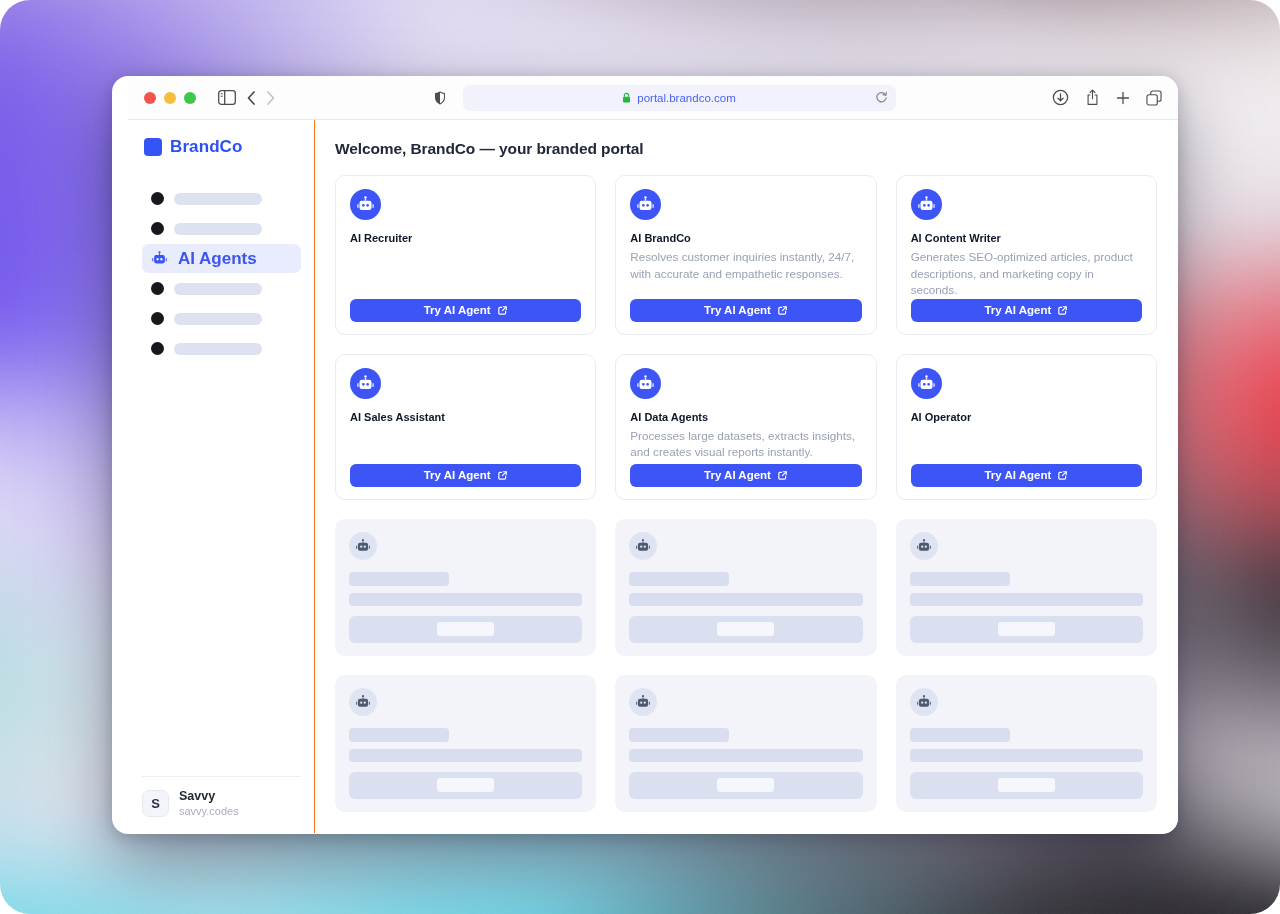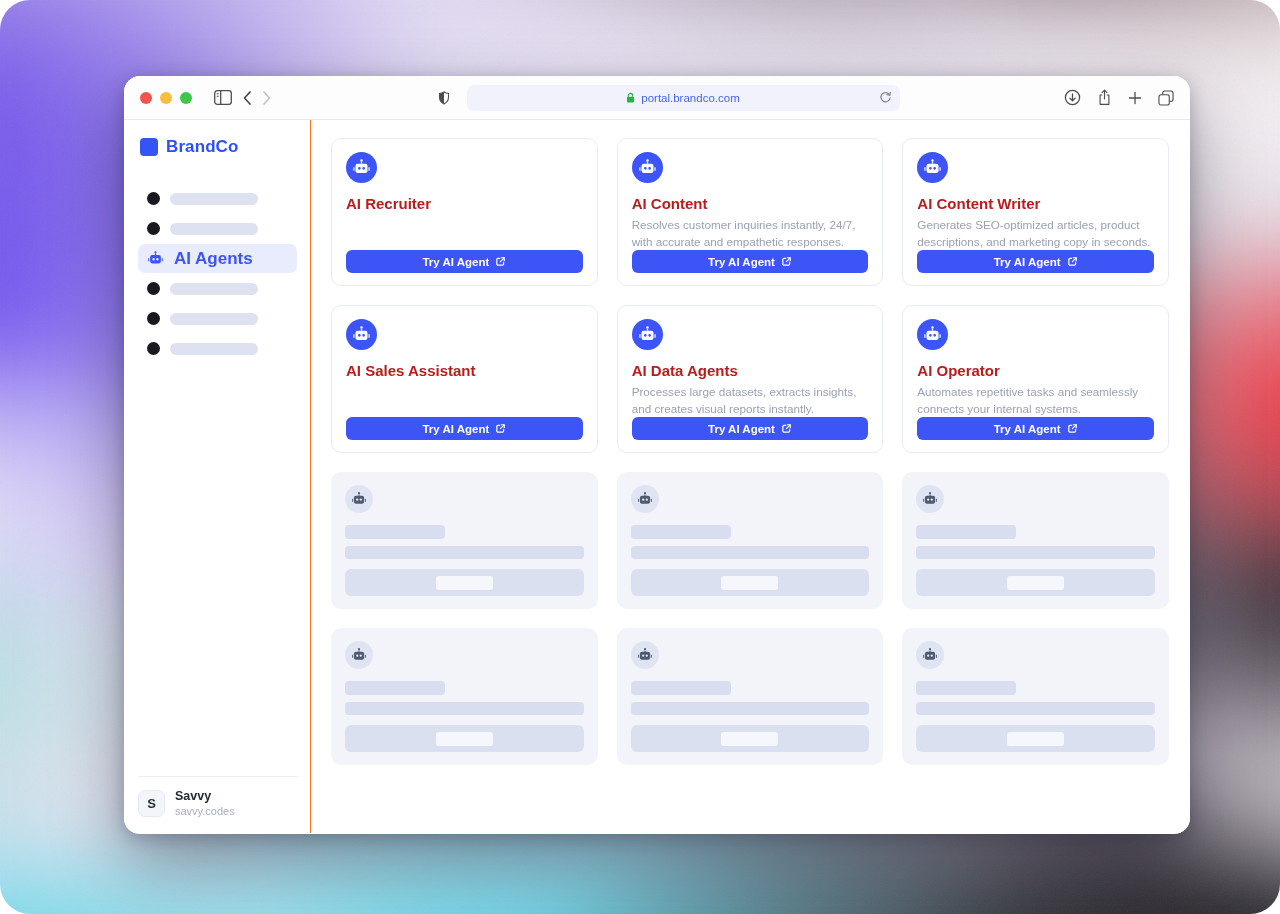--- a/index.html
+++ b/index.html
@@ -23,23 +23,23 @@
       radial-gradient(520px 320px at 0% 102%, rgba(47,212,230,.95), rgba(47,212,230,0) 68%),
       radial-gradient(420px 260px at -2% 72%, rgba(150,220,216,.8), rgba(150,220,216,0) 70%),
       radial-gradient(520px 300px at -2% 55%, rgba(250,250,252,.9), rgba(250,250,252,0) 65%),
       radial-gradient(820px 520px at -6% 36%, #5b39f0, rgba(91,57,240,0) 72%),
       radial-gradient(700px 440px at 1% 16%, #8366e8, rgba(131,102,232,0) 70%),
       linear-gradient(135deg, #cfc7ef 0%, #e9e3f4 34%, #efe9f0 55%, #cfc4d2 78%, #8d8293 100%);
   }
   .grain { position:absolute; inset:0; opacity:.08; }
 
   
-  .bwindow { position:absolute; left:124px; top:76px; width:1066px; height:758px;
+  .bwindow { position:absolute; left:112px; top:76px; width:1066px; height:758px;
     background:#fff; border-radius:16px; overflow:hidden;
-    box-shadow:0 30px 70px rgba(10,8,30,.38), 0 4px 18px rgba(10,8,30,.22); }
+    box-shadow:0 30px 70px rgba(10,8,30,.38), 0 4px 18px rgba(10,8,30,.22);padding-left:16px; }
 
   .chrome { position:relative; height:44px; background:#fdfdfe; border-bottom:1px solid #e9e9ef;
     display:grid; grid-template-columns:auto 1fr auto; align-items:center; padding:0 16px; }
   .chrome-left { display:flex; align-items:center; gap:10px; }
   .lights { display:flex; gap:8px; margin-right:12px; }
   .light { width:12px; height:12px; border-radius:50%; }
   .chrome-center { display:flex; align-items:center; justify-content:center; gap:16px; }
   .addressbar { width:433px; height:26px; background:#f1f2fb; border-radius:7px;
     display:flex; align-items:center; justify-content:center; gap:6px; position:relative; }
   .addr-text { font-size:11.5px; color:#4a64f0; }
@@ -70,21 +70,21 @@
 
   
   .main { flex:1; padding:18px 21px 20px 20px; overflow:hidden; }
   .page-title { font-size:15.5px; font-weight:700; color:#20283a; letter-spacing:-.1px; margin:2px 0 17px; }
   .grid { display:grid; grid-template-columns:repeat(3,1fr); column-gap:19px; row-gap:19px; align-items:stretch; }
 
   .card { background:#fff; border:1px solid #e9ebf2; border-radius:10px; padding:13px 14px 12px;
     display:flex; flex-direction:column; min-height:146px; }
   .agent-badge { width:31px; height:31px; border-radius:50%; background:#3d55f6;
     display:flex; align-items:center; justify-content:center; color:#fff; }
-  .card-title { font-size:15px; font-weight:700; color:#b91c1c; margin-top:12px; }
+  .card-title { font-size:11px; font-weight:700; color:#0f172a; margin-top:12px; }
   .card-desc { font-size:11.7px; line-height:1.42; color:#99a1b3; margin-top:5px; min-height:33px; }
   .try-btn { margin-top:auto; height:23px; border:none; border-radius:6px; background:#3d55f6; color:#fff;
     font-family:inherit; font-size:11.5px; font-weight:700; display:flex; align-items:center;
     justify-content:center; gap:6px; cursor:pointer; width:100%; }
 
   .card.skeleton { background:#f3f4fa; border:none; padding:13px 14px; min-height:137px; }
   .skel-badge { width:28px; height:28px; border-radius:50%; background:#dfe4f3;
     display:flex; align-items:center; justify-content:center; color:#4e5a70; }
   .skel-title { width:100px; height:14px; border-radius:4px; background:#d8ddef; margin-top:12px; }
   .skel-desc { width:100%; height:13px; border-radius:4px; background:#d8ddef; margin-top:7px; }
@@ -251,20 +251,21 @@
         <div class="profile">
           <span class="avatar">S</span>
           <span>
             <div class="profile-name">Savvy</div>
             <div class="profile-domain">savvy.codes</div>
           </span>
         </div>
       </aside>
 
       <section class="main">
+        <h1 class="page-title">Welcome, BrandCo — your branded portal</h1>
         <div class="grid" id="agent-grid">
   <div class="card">
     <span class="agent-badge">
       <svg class="robot" viewBox="0 0 24 24" width="19" height="19">
                   <use href="#robot-path"></use>
                 </svg>
     </span>
     <div class="card-title">AI Recruiter</div>
     <button class="try-btn">
       <span>Try AI Agent</span>
@@ -275,21 +276,21 @@
       </svg>
     </button>
   </div>
 
   <div class="card">
     <span class="agent-badge">
       <svg class="robot" viewBox="0 0 24 24" width="19" height="19">
                   <use href="#robot-path"></use>
                 </svg>
     </span>
-    <div class="card-title">AI Content</div>
+    <div class="card-title">AI BrandCo</div>
     <div class="card-desc">Resolves customer inquiries instantly, 24/7, with accurate and empathetic responses.</div>
     <button class="try-btn">
       <span>Try AI Agent</span>
       <svg viewBox="0 0 12 12" width="11" height="11" fill="none" stroke="#fff" stroke-width="1.3" stroke-linecap="round" stroke-linejoin="round">
         <path d="M5 2.6H3.3A1.3 1.3 0 0 0 2 3.9v4.8A1.3 1.3 0 0 0 3.3 10h4.8a1.3 1.3 0 0 0 1.3-1.3V7"></path>
         <path d="M6.8 1.9h3.3v3.3"></path>
                   <path d="M10 2 5.9 6.1"></path>
       </svg>
     </button>
   </div>
@@ -347,21 +348,20 @@
     </button>
   </div>
 
   <div class="card">
     <span class="agent-badge">
       <svg class="robot" viewBox="0 0 24 24" width="19" height="19">
                   <use href="#robot-path"></use>
                 </svg>
     </span>
     <div class="card-title">AI Operator</div>
-    <div class="card-desc">Automates repetitive tasks and seamlessly connects your internal systems.</div>
     <button class="try-btn">
       <span>Try AI Agent</span>
       <svg viewBox="0 0 12 12" width="11" height="11" fill="none" stroke="#fff" stroke-width="1.3" stroke-linecap="round" stroke-linejoin="round">
         <path d="M5 2.6H3.3A1.3 1.3 0 0 0 2 3.9v4.8A1.3 1.3 0 0 0 3.3 10h4.8a1.3 1.3 0 0 0 1.3-1.3V7"></path>
         <path d="M6.8 1.9h3.3v3.3"></path>
                   <path d="M10 2 5.9 6.1"></path>
       </svg>
     </button>
   </div>
 

